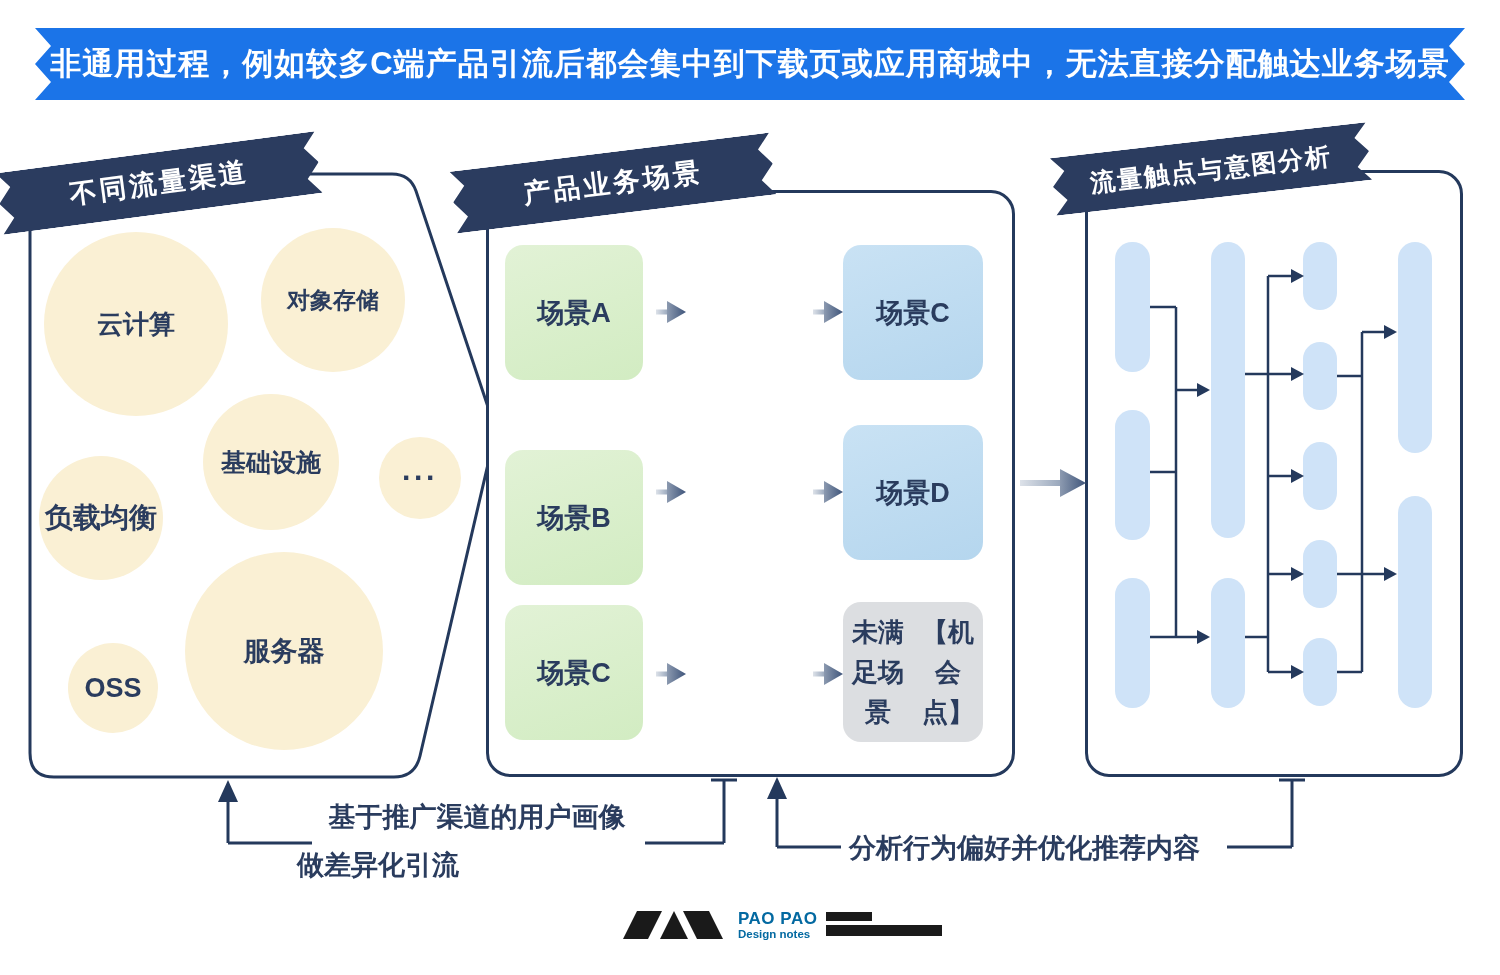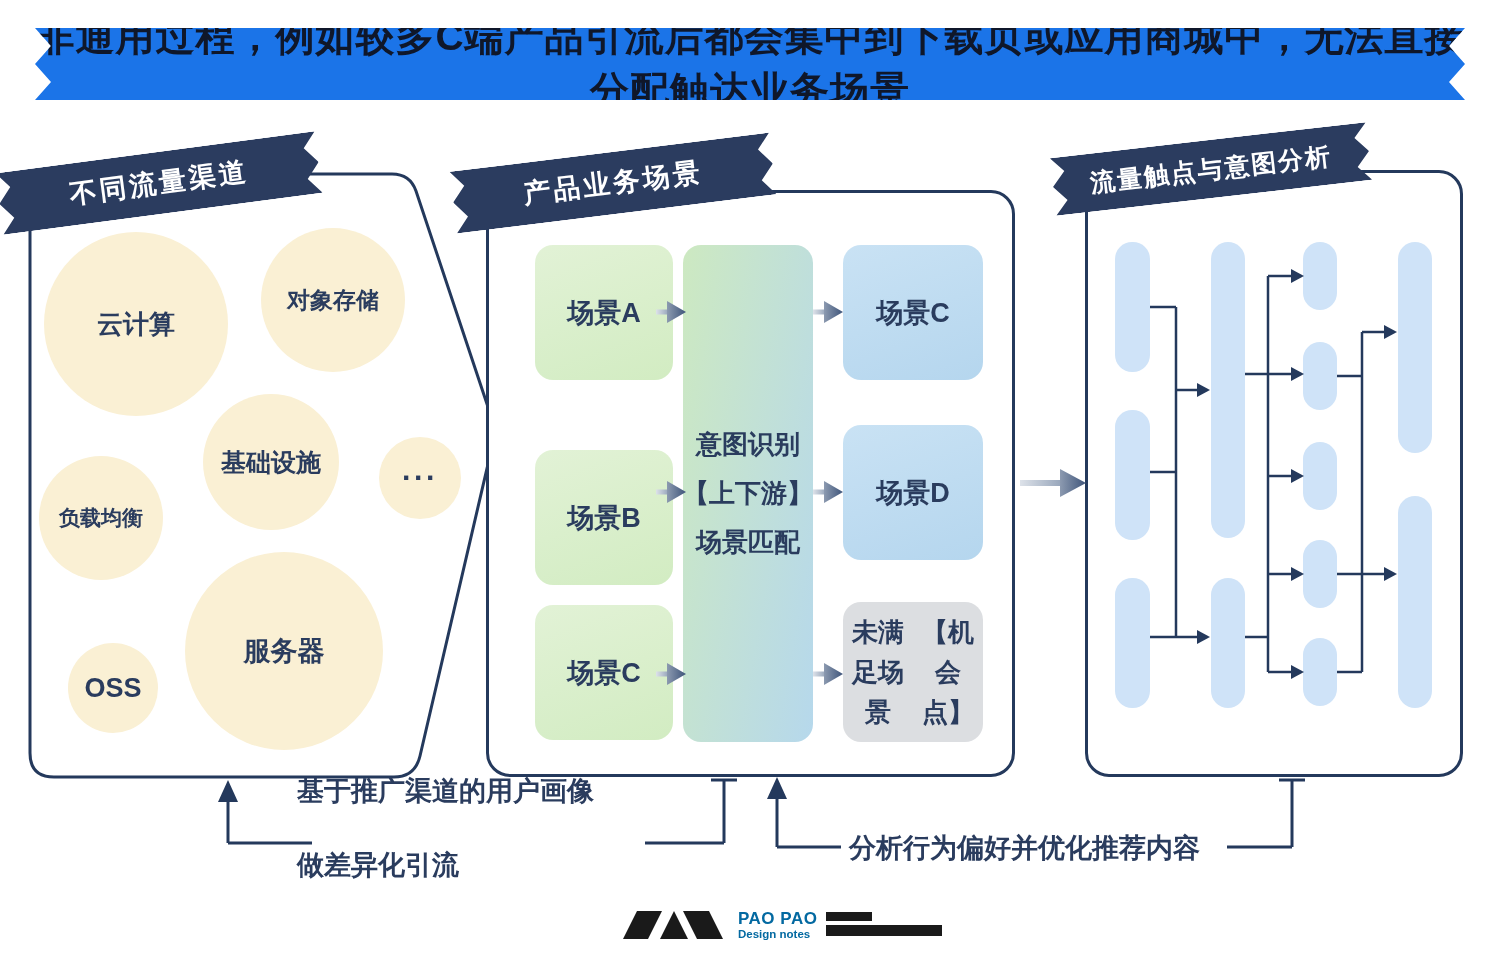--- a/index.html
+++ b/index.html
@@ -10,21 +10,21 @@
     overflow:hidden;
   }
   .abs { position:absolute; }
   .lbl { color:#2a3c5e; font-weight:bold; }
   .center-flex { display:flex; align-items:center; justify-content:center; text-align:center; }
 
   
   .top-banner {
     left:35px; top:28px; width:1430px; height:72px; background:#1b74e8;
     clip-path:polygon(0% 0%, 100% 0%, calc(100% - 16px) 25%, 100% 50%, calc(100% - 16px) 75%, 100% 100%, 0% 100%, 16px 75%, 0% 50%, 16px 25%);
-    color:#0f172a; font-size:39px; font-weight:bold; letter-spacing:1px;
+    color:#ffffff; font-size:31px; font-weight:bold; letter-spacing:1px;
     z-index:6;
   }
 
   
   .ribbon {
     background:#2b3c5f; color:#ffffff; font-weight:bold;
     clip-path:polygon(0% 0%, 100% 0%, calc(100% - 13px) 25%, 100% 50%, calc(100% - 13px) 75%, 100% 100%, 0% 100%, 13px 75%, 0% 50%, 13px 25%);
     z-index:6; letter-spacing:3px;
   }
   .ribbon-1 { left:-2px; top:152px; width:322px; height:62px; font-size:27px; transform:rotate(-7.5deg); }
@@ -41,21 +41,21 @@
   .panel-middle { left:486px; top:190px; width:529px; height:587px; }
   .panel-right  { left:1085px; top:170px; width:378px; height:607px; }
 
   
   .circle {
     border-radius:50%; background:#faf0d4; z-index:3;
   }
 
   
   .mbox { border-radius:18px; z-index:3; font-size:27px; line-height:36px; }
-  .mbox-green { background:linear-gradient(160deg,#e2f2d6 0%,#d2ecc2 100%); left:535px; width:138px; height:135px; }
+  .mbox-green { background:linear-gradient(160deg,#e2f2d6 0%,#d2ecc2 100%); left:505px; width:138px; height:135px; }
   .mbox-blue  { background:linear-gradient(160deg,#c9e2f4 0%,#b5d6ee 100%); left:843px; width:140px; height:135px; }
   .mbox-gray  { background:#dcdee1; left:843px; width:140px; height:140px; }
   .mbox-center{
     background:linear-gradient(100deg,#cde9c1 0%,#b6d8ec 100%);
     left:683px; top:245px; width:130px; height:497px; border-radius:18px; z-index:3;
     display:flex; flex-direction:column; align-items:center; justify-content:center;
     font-size:26px; line-height:49px;
   }
 
   
@@ -104,45 +104,40 @@
   </div>
   <div class="abs circle center-flex lbl" style="left:261px; top:228px; width:144px; height:144px; font-size:23px;">
     <span>对象存储</span>
   </div>
   <div class="abs circle center-flex lbl" style="left:203px; top:394px; width:136px; height:136px; font-size:25px;">
     <span>基础设施</span>
   </div>
   <div class="abs circle center-flex lbl" style="left:379px; top:437px; width:82px; height:82px; font-size:30px; letter-spacing:2px;">
     <span>···</span>
   </div>
-  <div class="abs circle center-flex lbl" style="left:39px; top:456px; width:124px; height:124px; font-size:21px;">
+  <div class="abs circle center-flex lbl" style="left:39px; top:456px; width:124px; height:124px; font-size:28px;">
     <span>负载均衡</span>
   </div>
   <div class="abs circle center-flex lbl" style="left:185px; top:552px; width:198px; height:198px; font-size:27px;">
     <span>服务器</span>
   </div>
   <div class="abs circle center-flex lbl" style="left:68px; top:643px; width:90px; height:90px; font-size:27px;">
     <span>OSS</span>
   </div>
 
   <div class="abs mbox mbox-green center-flex lbl" style="top:245px;">
     <span>场景A</span>
   </div>
   <div class="abs mbox mbox-green center-flex lbl" style="top:425px;margin-top:25px;">
     <span>场景B</span>
   </div>
   <div class="abs mbox mbox-green center-flex lbl" style="top:605px;">
     <span>场景C</span>
   </div>
 
-  <div class="abs mbox-center lbl">
-    <span>意图识别</span>
-    <span>【上下游】</span>
-    <span>场景匹配</span>
-  </div>
 
   <div class="abs mbox mbox-blue center-flex lbl" style="top:245px;">
     <span>场景C</span>
   </div>
   <div class="abs mbox mbox-blue center-flex lbl" style="top:425px;border-radius:18px;">
     <span>场景D</span>
   </div>
   <div class="abs mbox mbox-gray center-flex lbl" style="top:602px; font-size:26px; line-height:40px;">
     <span>未满足场景</span>
     <span>【机会点】</span>
@@ -157,21 +152,21 @@
 
   <div class="abs pill" style="left:1303px; top:242px; width:34px; height:68px;"></div>
   <div class="abs pill" style="left:1303px; top:342px; width:34px; height:68px;"></div>
   <div class="abs pill" style="left:1303px; top:442px; width:34px; height:68px;"></div>
   <div class="abs pill" style="left:1303px; top:540px; width:34px; height:68px;"></div>
   <div class="abs pill" style="left:1303px; top:638px; width:34px; height:68px;"></div>
 
   <div class="abs pill" style="left:1398px; top:242px; width:34px; height:211px;"></div>
   <div class="abs pill" style="left:1398px; top:496px; width:34px; height:212px;"></div>
 
-  <div class="abs note lbl" style="left:297px; top:774px; width:360px; text-align:left;">基于推广渠道的用户画像</div>
+  <div class="abs note lbl" style="left:297px; top:800px; width:360px; text-align:center;">基于推广渠道的用户画像</div>
   <div class="abs note lbl" style="left:297px; top:848px; width:360px; text-align:left;">做差异化引流</div>
   <div class="abs note lbl" style="left:849px; top:831px;">分析行为偏好并优化推荐内容</div>
 
   <svg id="svg-lines" class="layer" viewBox="0 0 1500 975">
     <defs>
       <linearGradient id="shaftG" x1="0" y1="0" x2="1" y2="0">
         <stop offset="0" stop-color="#dde2e9"></stop>
           <stop offset="1" stop-color="#93a2b8"></stop>
       </linearGradient>
       <linearGradient id="headG" x1="0" y1="0" x2="1" y2="0">

